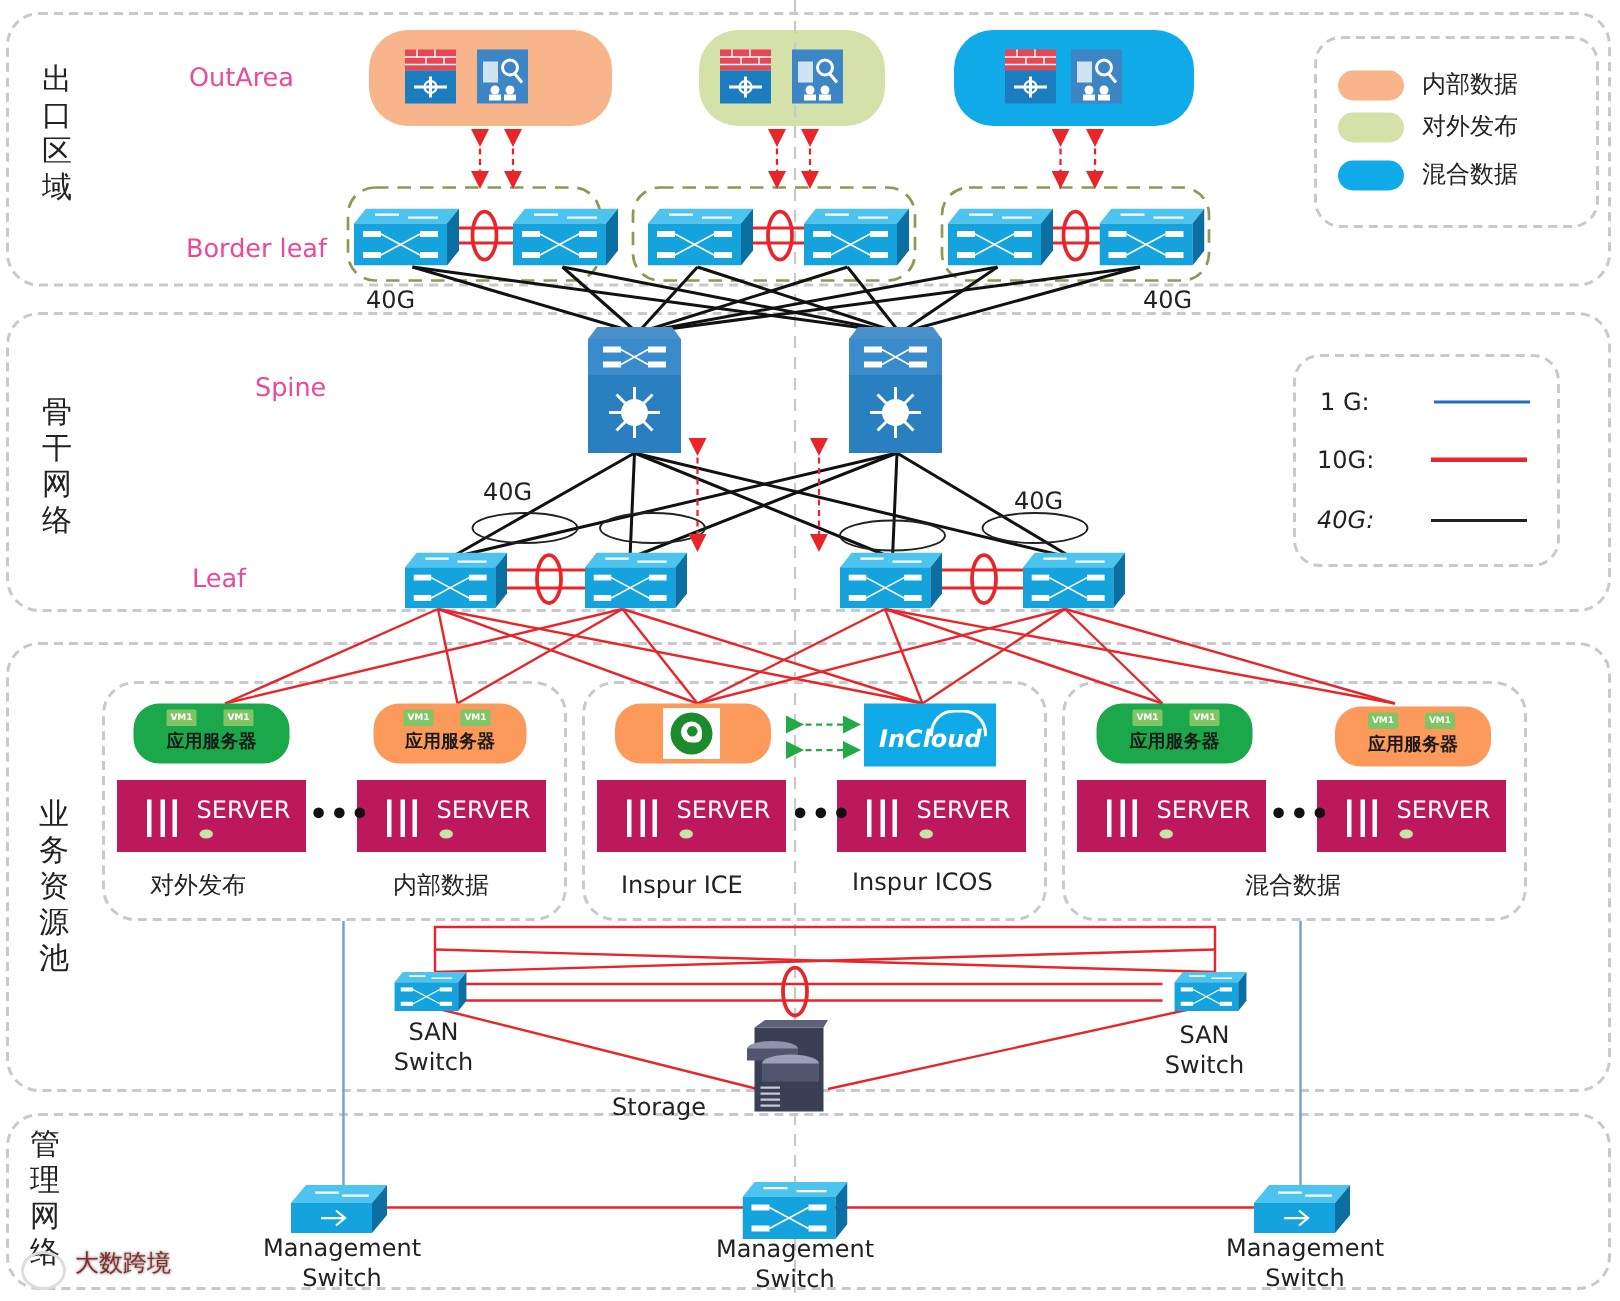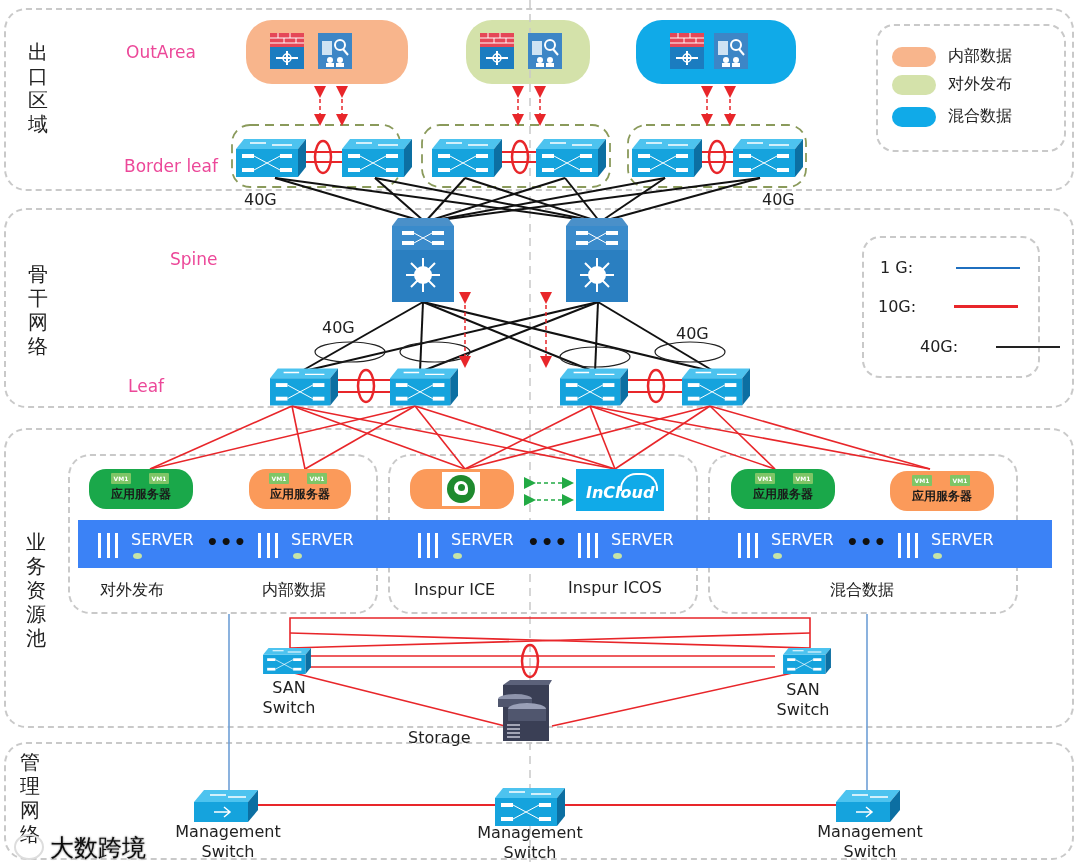--- a/index.html
+++ b/index.html
@@ -9,28 +9,28 @@
   .zone-label{position:absolute;font-size:20px;line-height:24px;width:24px;text-align:center;color:#222;}
   .row-label{position:absolute;font-size:17px;color:#ec4899;white-space:nowrap;}
   .small-label{position:absolute;font-size:15px;color:#222;white-space:nowrap;text-align:center;}
   .pill{position:absolute;border-radius:26px;}
   .legend-box{position:absolute;border:2px dashed #c9c9c9;border-radius:18px;box-sizing:border-box;}
   .legend-row{position:absolute;display:flex;align-items:center;font-size:16px;}
   .swatch{width:44px;height:20px;border-radius:10px;margin-right:12px;}
   .app-box{position:absolute;border-radius:17px;font-size:12px;font-weight:bold;color:#1a1a1a;text-align:center;}
   .vm{position:absolute;top:4px;width:20px;height:11px;background:#7fc566;color:#fff;font-size:6px;line-height:11px;text-align:center;border-radius:1px;font-weight:bold;}
   .app-text{position:absolute;left:0;right:0;top:17px;font-size:12px;}
-  .server{position:absolute;width:126px;height:48px;background:#3b82f6;color:#fff;padding-left:48px;}
+  .server{position:absolute;width:126px;height:48px;background:#be185d;color:#fff;}
   .server .bars{position:absolute;left:20px;top:13px;width:20px;height:25px;display:flex;justify-content:space-between;}
   .server .bars span{display:block;width:3px;height:100%;background:#fff;}
   .server .stxt{position:absolute;left:53px;top:10px;font-size:16px;}
   .server .led{position:absolute;left:55px;top:33px;width:9px;height:6px;border-radius:50%;background:#c6e4a6;}
   .dots{position:absolute;font-size:20px;letter-spacing:1px;font-weight:bold;color:#111;}
   .inner-zone{position:absolute;border:2px dashed #c9c9c9;border-radius:22px;box-sizing:border-box;}
-  .watermark{position:absolute;left:12px;top:832px;font-size:24px;color:#000000;text-shadow:0 0 2px #999,0 0 2px #999;opacity:.95;}
+  .watermark{position:absolute;left:12px;top:832px;font-size:16px;color:#7f1d1d;text-shadow:0 0 2px #999,0 0 2px #999;opacity:.95;}
 </style>
 </head>
 <body>
 
 <div class="zone" style="left:4px;top:8px;width:1070px;height:183px;"></div>
 <div class="zone" style="left:4px;top:208px;width:1070px;height:200px;"></div>
 <div class="zone" style="left:4px;top:428px;width:1070px;height:300px;"></div>
 <div class="zone" style="left:4px;top:742px;width:1070px;height:118px;"></div>
 
 <div class="zone-label" style="left:26px;top:40px;">出口区域</div>
@@ -63,21 +63,21 @@
 
 <div class="legend-box" style="left:862px;top:236px;width:178px;height:142px;"></div>
 <div class="legend-row" style="left:880px;top:258px;">
     <span style="width:58px;display:inline-block;">1 G:</span>
     <span style="display:inline-block;width:64px;height:2px;background:#1f6fbf;margin-left:18px;"></span>
   </div>
 <div class="legend-row" style="left:878px;top:297px;">
     <span style="width:58px;display:inline-block;">10G:</span>
     <span style="display:inline-block;width:64px;height:3px;background:#e8262a;margin-left:18px;"></span>
   </div>
-<div class="legend-row" style="left:920px;top:337px;">
+<div class="legend-row" style="left:878px;top:337px;font-style:italic;">
     <span style="width:58px;display:inline-block;">40G:</span>
     <span style="display:inline-block;width:64px;height:2px;background:#222;margin-left:18px;"></span>
   </div>
 
 <div class="inner-zone" style="left:68px;top:454px;width:310px;height:160px;"></div>
 <div class="inner-zone" style="left:388px;top:454px;width:310px;height:160px;"></div>
 <div class="inner-zone" style="left:708px;top:454px;width:310px;height:160px;"></div>
 
 <svg id="diagram" width="1080" height="867">
   <defs>

